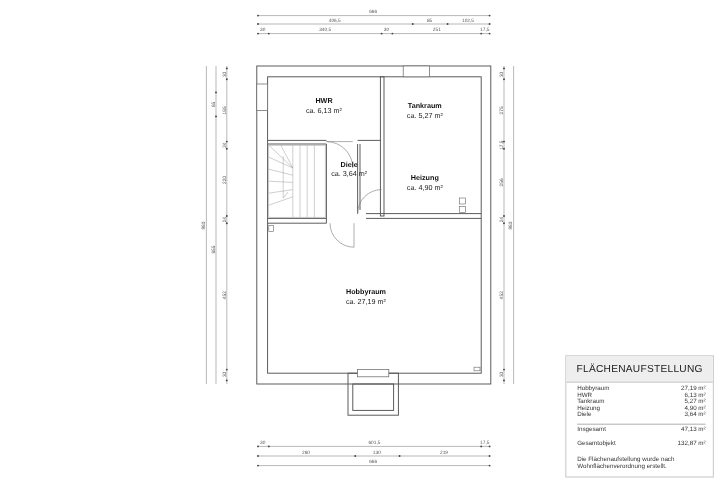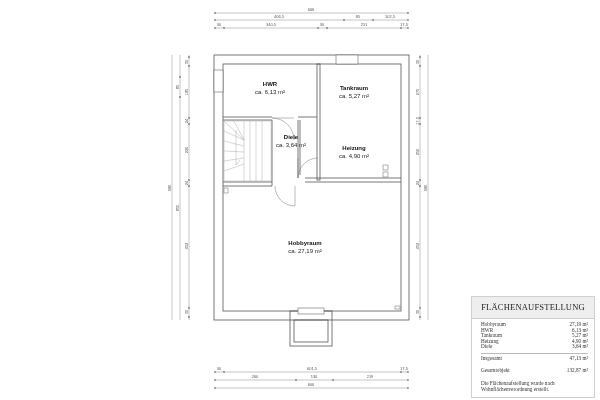--- a/index.html
+++ b/index.html
@@ -1,21 +1,21 @@
 <!DOCTYPE html>
 <html><head>
 <meta charset="utf-8">
 <style>
   html,body{margin:0;padding:0;background:#fff;}
   body{width:600px;height:400px;position:relative;overflow:hidden;font-family:"Liberation Sans",sans-serif;color:#222;}
   svg{position:absolute;left:0;top:0;}
   .dim{font-size:4px;fill:#555;font-family:"Liberation Sans",sans-serif;}
   .room-name{font-size:6px;font-weight:bold;fill:#111;font-family:"Liberation Sans",sans-serif;}
   .room-area{font-size:6px;fill:#222;font-family:"Liberation Sans",sans-serif;}
-  .legend{position:absolute;left:471px;top:296px;width:122px;height:100px;border:1px solid #cfcfcf;background:#fff;font-family:Liberation Serif, serif;}
+  .legend{position:absolute;left:471px;top:296px;width:122px;height:100px;border:1px solid #cfcfcf;background:#fff;}
   .legend-title{height:21px;background:#eeeeee;border-bottom:1px solid #cfcfcf;text-align:center;font-size:8.5px;line-height:21px;letter-spacing:0.2px;color:#222;}
   .legend-body{padding:3px 6px 0 9px;font-size:5.2px;color:#333;}
   .row{display:flex;justify-content:space-between;line-height:5.6px;}
   .sep{border-top:1px solid #bbb;margin:3px 0 2px 0;}
   .note{margin-top:7px;line-height:6.2px;}
   .gap{height:6px;}
 </style>
 </head>
 <body>
 

